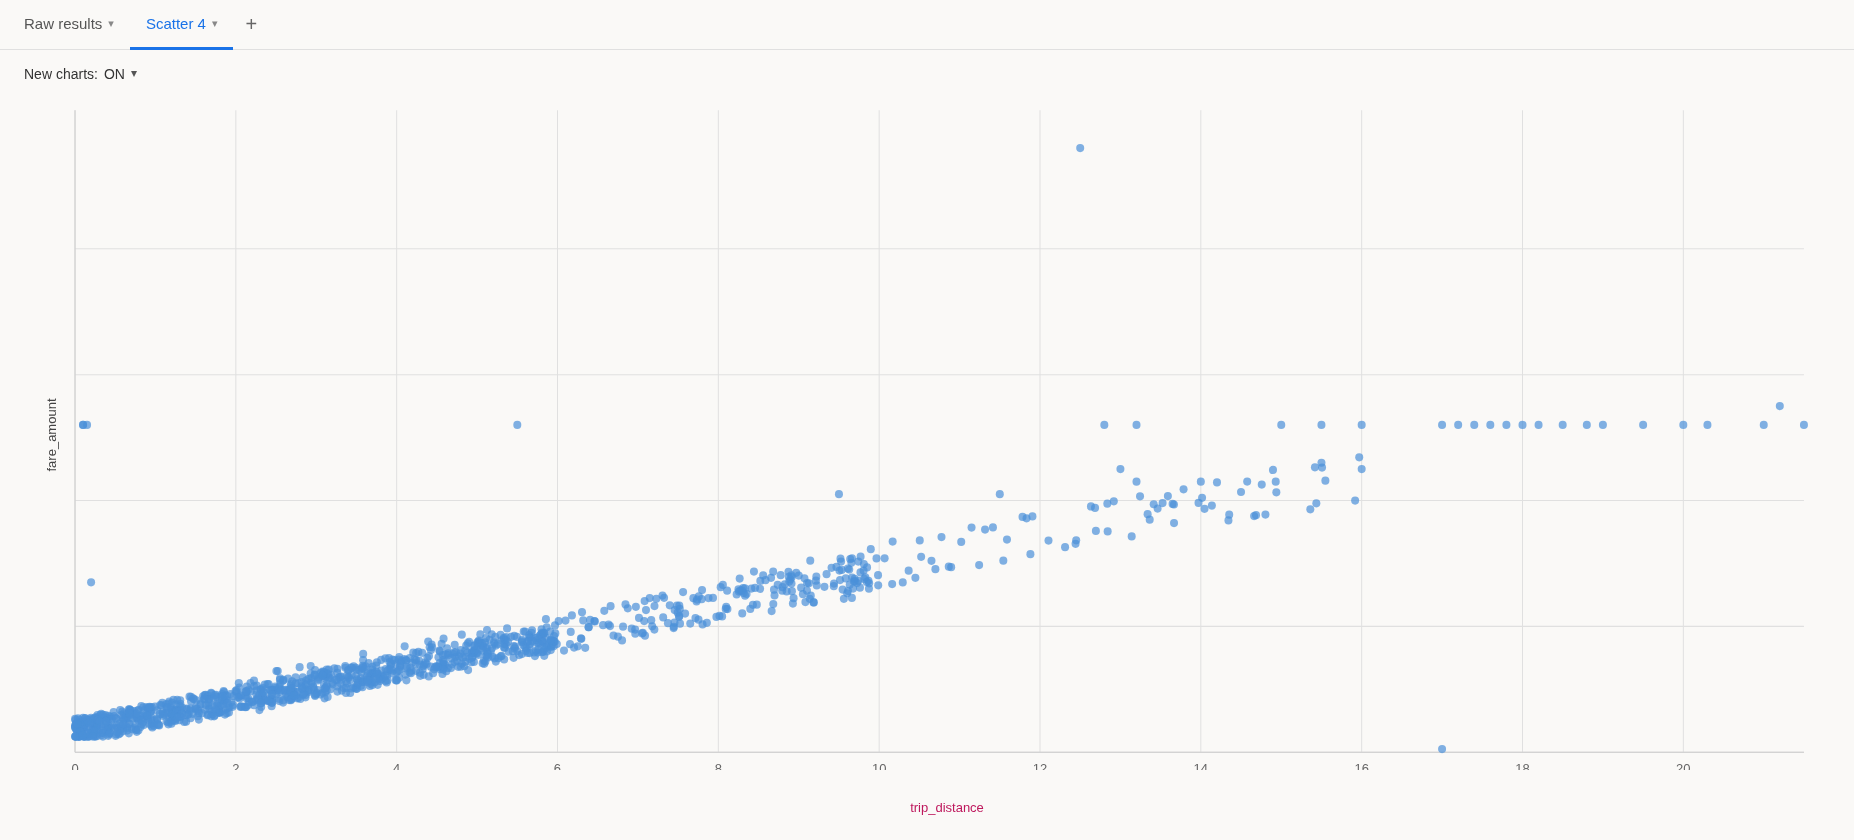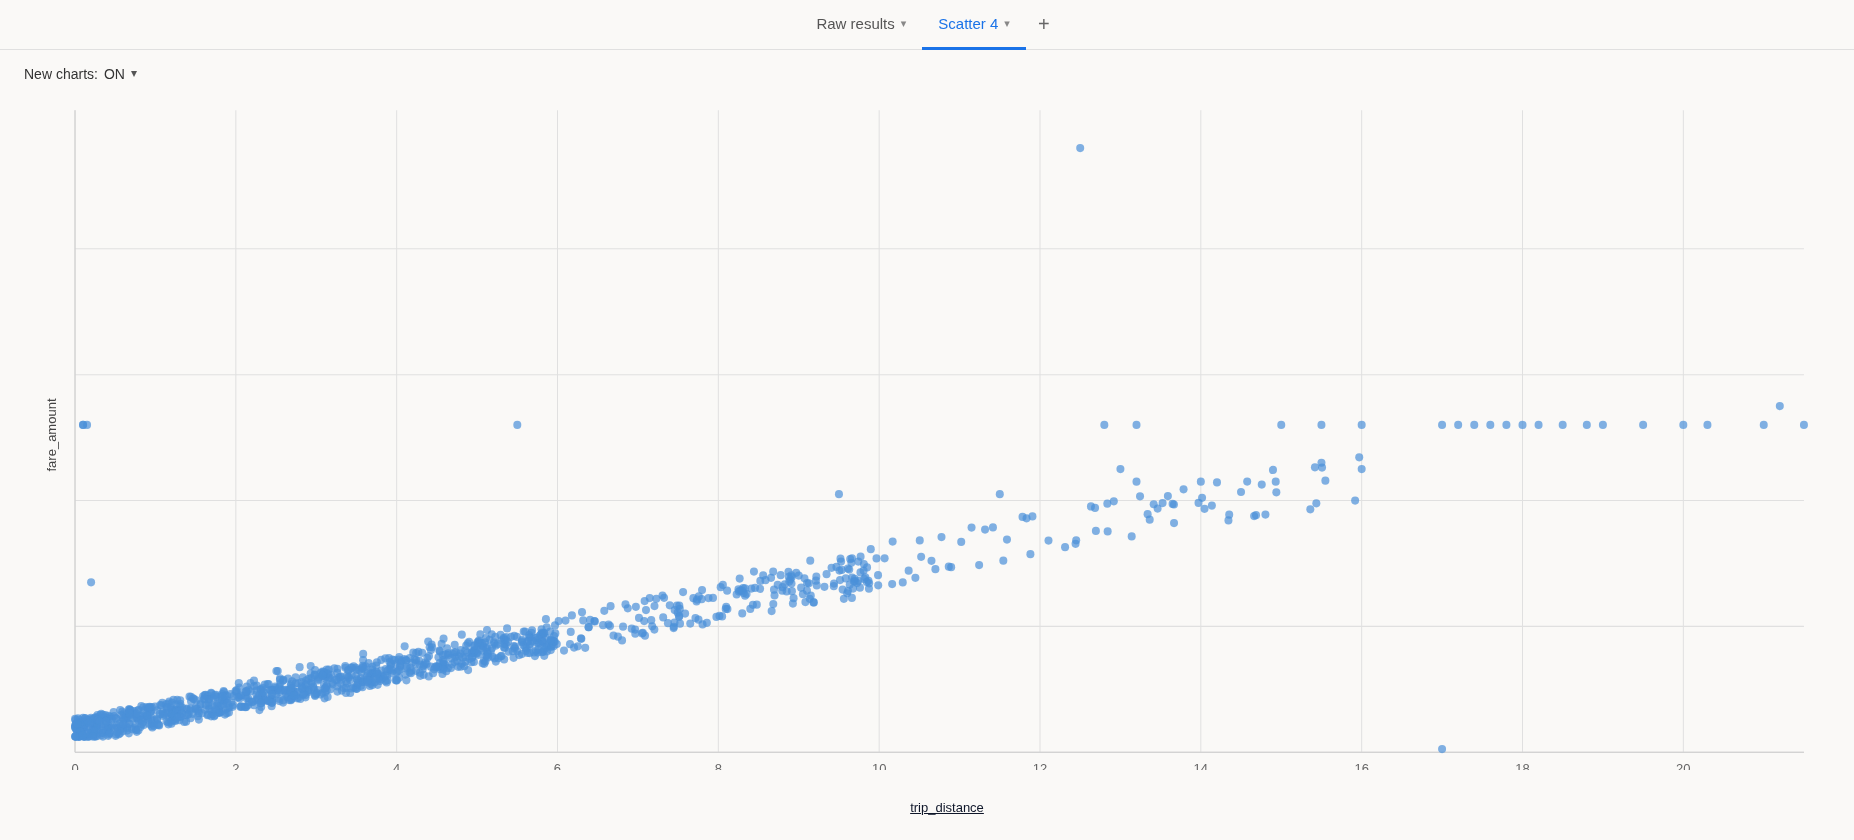--- a/index.html
+++ b/index.html
@@ -12,21 +12,20 @@
     }
 
     
     .tab-bar {
       display: flex;
       align-items: center;
       border-bottom: 1px solid #e0e0e0;
       background: #faf9f7;
       padding: 0 0 0 8px;
       height: 50px;
-      justify-content: center;
     }
     .tab {
       display: flex;
       align-items: center;
       gap: 6px;
       padding: 0 16px;
       height: 50px;
       cursor: pointer;
       font-size: 15px;
       color: #555;
@@ -97,22 +96,21 @@
       white-space: nowrap;
     }
 
     
     .x-axis-label {
       position: absolute;
       bottom: -45px;
       left: 50%;
       transform: translateX(-50%);
       font-size: 13px;
-      color: #0f172a;
-      text-decoration: underline;
+      color: #be185d;
     }
 
     
     .chart-svg {
       position: absolute;
       top: 0; left: 0;
       width: 100%;
       height: 100%;
     }
   </style>

